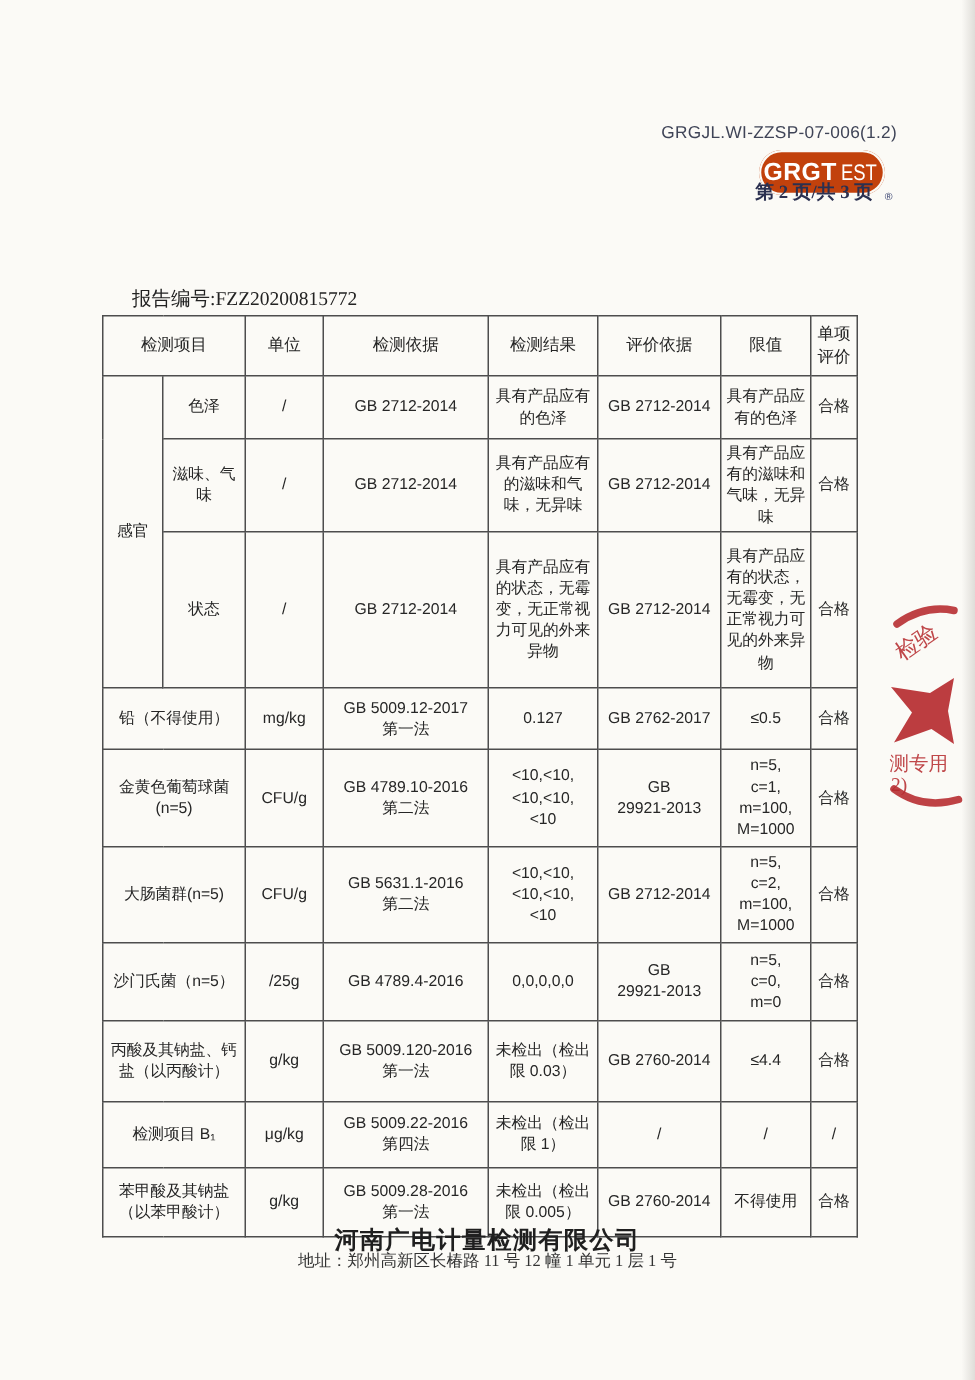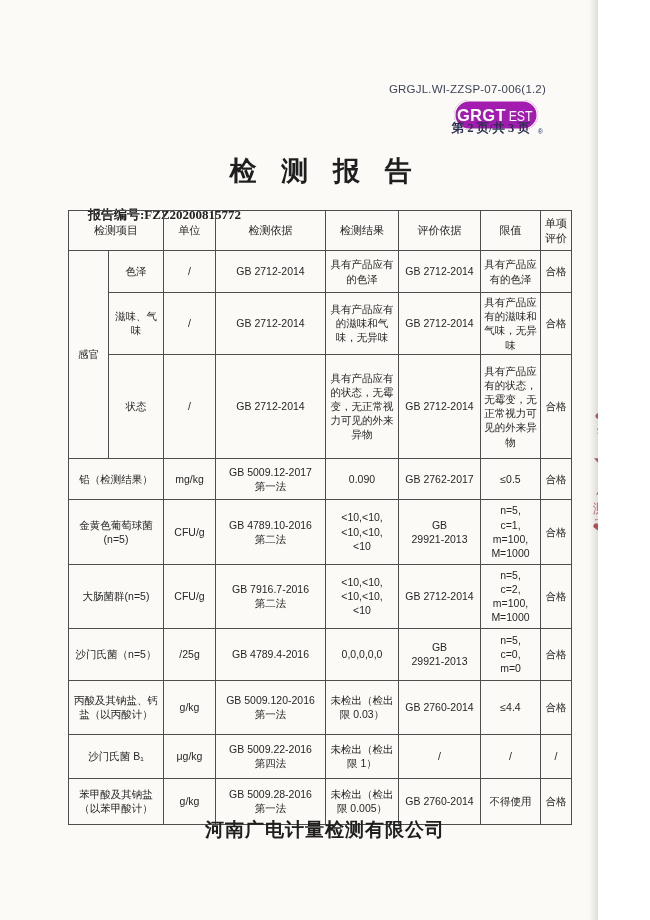--- a/index.html
+++ b/index.html
@@ -1,53 +1,53 @@
 <!DOCTYPE html>
 <html><head>
 <meta charset="utf-8">
 <style>
   * { margin: 0; padding: 0; box-sizing: border-box; }
   html,body { width: 650px; }
   body { font-family: "Liberation Sans", "DejaVu Sans", sans-serif; }
   .page {
-    position: relative; width: 598px; height: 920px;
+    position: relative; width: 650px; height: 920px;
     background: #fbfaf6; overflow: hidden; color: #2e2e2e;
   }
   .edge-shade {
     position: absolute; right: 0; top: 0; width: 9px; height: 920px;
     background: linear-gradient(to right, rgba(150,145,140,0), rgba(150,145,140,0.28));
   }
   
   .doc-code {
     position: absolute; top: 83px; right: 52px;
     font-size: 11.5px; color: #3f4457; letter-spacing: 0.2px;
   }
   .logo-pill {
     position: absolute; top: 100px; right: 60px;
-    width: 84px; height: 30px; background: #a21caf; border-radius: 15px;
+    width: 84px; height: 30px; background: #c2410c; border-radius: 15px;
     display: flex; align-items: center; justify-content: center;
     box-shadow: 0 0 0 1.5px #fbfaf6 inset;
   }
   .logo-pill .t1 { color:#fff; font-weight: 800; font-size: 16.5px; letter-spacing: 0.3px; }
   .logo-pill .t2 { color:#fff; font-weight: 400; font-size: 15px; transform: scaleX(0.82); display:inline-block; letter-spacing: 0; }
   .logo-reg { position: absolute; top: 128px; right: 55px; font-size: 7px; color:#2a3566; }
   .page-info {
     position: absolute; top: 120px; right: 68px;
     font-family: "Liberation Serif", "DejaVu Serif", serif;
     font-size: 12.5px; color: #2b3050; font-weight: 600;
   }
   .title {
     position: absolute; top: 153px; left: 0; width: 650px; text-align: center;
     font-family: "Liberation Serif", "DejaVu Serif", serif;
     font-size: 27px; font-weight: 700; color: #1e1e1e; letter-spacing: 9px;
   }
   .report-no {
     position: absolute; top: 190px; left: 88px;
     font-family: "Liberation Serif", "DejaVu Serif", serif;
-    font-size: 13px; font-weight: 700; color: #222; margin-top: 16px;
+    font-size: 13px; font-weight: 400; color: #222;
   }
   
   table.report {
     position: absolute; top: 210px; left: 68px;
     width: 503px; border-collapse: collapse; table-layout: fixed;
   }
   table.report td, table.report th {
     border: 1px solid #4d4d4d;
     font-size: 10.5px; line-height: 1.35;
     text-align: center; vertical-align: middle;
@@ -64,21 +64,21 @@
   tr.r5   { height: 65px; }
   tr.r6   { height: 64px; }
   tr.r7   { height: 52px; }
   tr.r8   { height: 54px; }
   tr.r9   { height: 44px; }
   tr.r10  { height: 46px; margin-top: 37px; }
   
   .stamp { position: absolute; top: 396px; left: 590px; width: 60px; height: 150px; }
   
   .footer { position: absolute; left: 0; width: 650px; text-align: center; }
-  .company { top: 817px; font-size: 19px; font-weight: 700; color: #1f1f1f;
+  .company { top: 817px; font-size: 16px; font-weight: 700; color: #1f1f1f;
              font-family: "Liberation Serif", "DejaVu Serif", serif; letter-spacing: 1px; }
   .addr    { top: 833px; font-size: 11px; color: #333;
              font-family: "Liberation Serif", "DejaVu Serif", serif; }
   .contact { top: 847px; font-size: 11px; color: #333;
              font-family: "Liberation Serif", "DejaVu Serif", serif; }
   .contact span { margin: 0 7px; }
 </style>
 </head>
 <body>
 
@@ -87,21 +87,20 @@
   <div class="doc-code">GRGJL.WI-ZZSP-07-006(1.2)</div>
 
   <div class="logo-pill">
     <span class="t1">GRGT</span>
       <span class="t2">EST</span>
   </div>
   <div class="logo-reg">®</div>
 
   <div class="page-info">第 2 页/共 3 页</div>
 
-  <div class="title">检 测 报 告</div>
 
   <div class="report-no">报告编号:FZZ20200815772</div>
 
   <table class="report">
     <colgroup>
       <col style="width:40px">
         <col style="width:55px">
         <col style="width:52px">
         <col style="width:110px">
       <col style="width:73px">
@@ -142,25 +141,25 @@
     <tr class="r3">
       <td>状态</td>
       <td>/</td>
       <td>GB 2712-2014</td>
       <td>具有产品应有的状态，无霉变，无正常视力可见的外来异物</td>
       <td>GB 2712-2014</td>
       <td>具有产品应有的状态，无霉变，无正常视力可见的外来异物</td>
       <td>合格</td>
     </tr>
     <tr class="r4">
-      <td colspan="2">铅（检测结果）</td>
+      <td colspan="2">铅（不得使用）</td>
       <td>mg/kg</td>
       <td>GB 5009.12-2017
 第一法</td>
-      <td>0.090</td>
+      <td>0.127</td>
       <td>GB 2762-2017</td>
       <td>≤0.5</td>
       <td>合格</td>
     </tr>
     <tr class="r5">
       <td colspan="2">金黄色葡萄球菌
 (n=5)</td>
       <td>CFU/g</td>
       <td>GB 4789.10-2016
 第二法</td>
@@ -171,21 +170,21 @@
 29921-2013</td>
       <td>n=5,
 c=1,
 m=100,
 M=1000</td>
       <td>合格</td>
     </tr>
     <tr class="r6">
       <td colspan="2">大肠菌群(n=5)</td>
       <td>CFU/g</td>
-      <td>GB 7916.7-2016
+      <td>GB 5631.1-2016
 第二法</td>
       <td>&lt;10,&lt;10,
 &lt;10,&lt;10,
 &lt;10</td>
       <td>GB 2712-2014</td>
       <td>n=5,
 c=2,
 m=100,
 M=1000</td>
       <td>合格</td>
@@ -207,21 +206,21 @@
       <td>g/kg</td>
       <td>GB 5009.120-2016
 第一法</td>
       <td>未检出（检出
 限 0.03）</td>
       <td>GB 2760-2014</td>
       <td>≤4.4</td>
       <td>合格</td>
     </tr>
     <tr class="r9">
-      <td colspan="2">沙门氏菌 B₁</td>
+      <td colspan="2">检测项目 B₁</td>
       <td>μg/kg</td>
       <td>GB 5009.22-2016
 第四法</td>
       <td>未检出（检出
 限 1）</td>
       <td>/</td>
       <td>/</td>
       <td>/</td>
     </tr>
     <tr class="r10">
@@ -245,15 +244,16 @@
     </g>
     <g fill="#b5282c" opacity="0.9">
       <polygon points="46,56 30,66 4,62 18,79 6,99 31,90 46,100 42,78"></polygon>
     </g>
     <text x="8" y="42" fill="#b5282c" opacity="0.85" font-size="15" transform="rotate(-35 14 38)" style="font-family:'Liberation Serif',serif">检验</text>
     <text x="3" y="117" fill="#b5282c" opacity="0.85" font-size="13" style="font-family:'Liberation Serif',serif">测专用</text>
     <text x="4" y="131" fill="#b5282c" opacity="0.85" font-size="13" style="font-family:'Liberation Serif',serif">2)</text>
   </svg>
 
   <div class="footer company">河南广电计量检测有限公司</div>
+  <div class="footer addr">地址：郑州高新区长椿路 11 号 12 幢 1 单元 1 层 1 号</div>
 
   <div class="edge-shade"></div>
 </div>
 
 </body></html>

